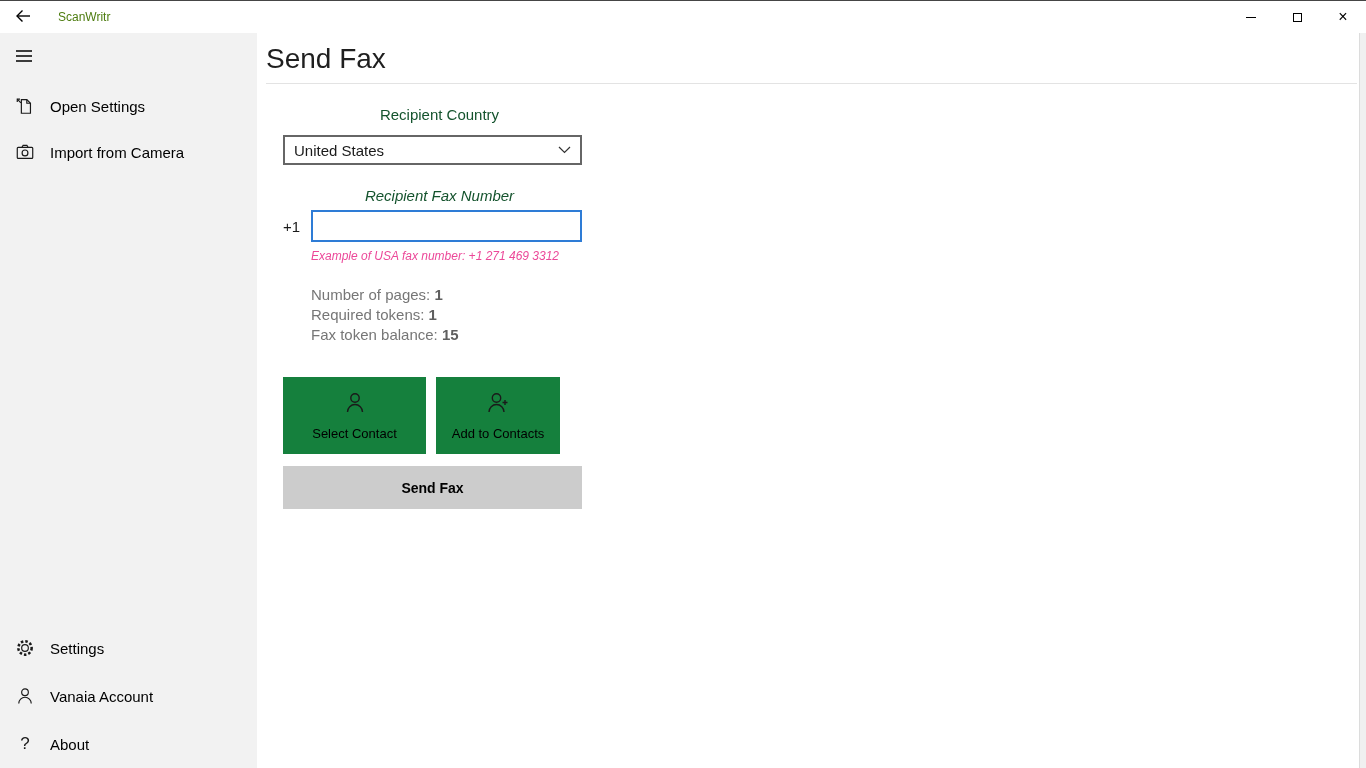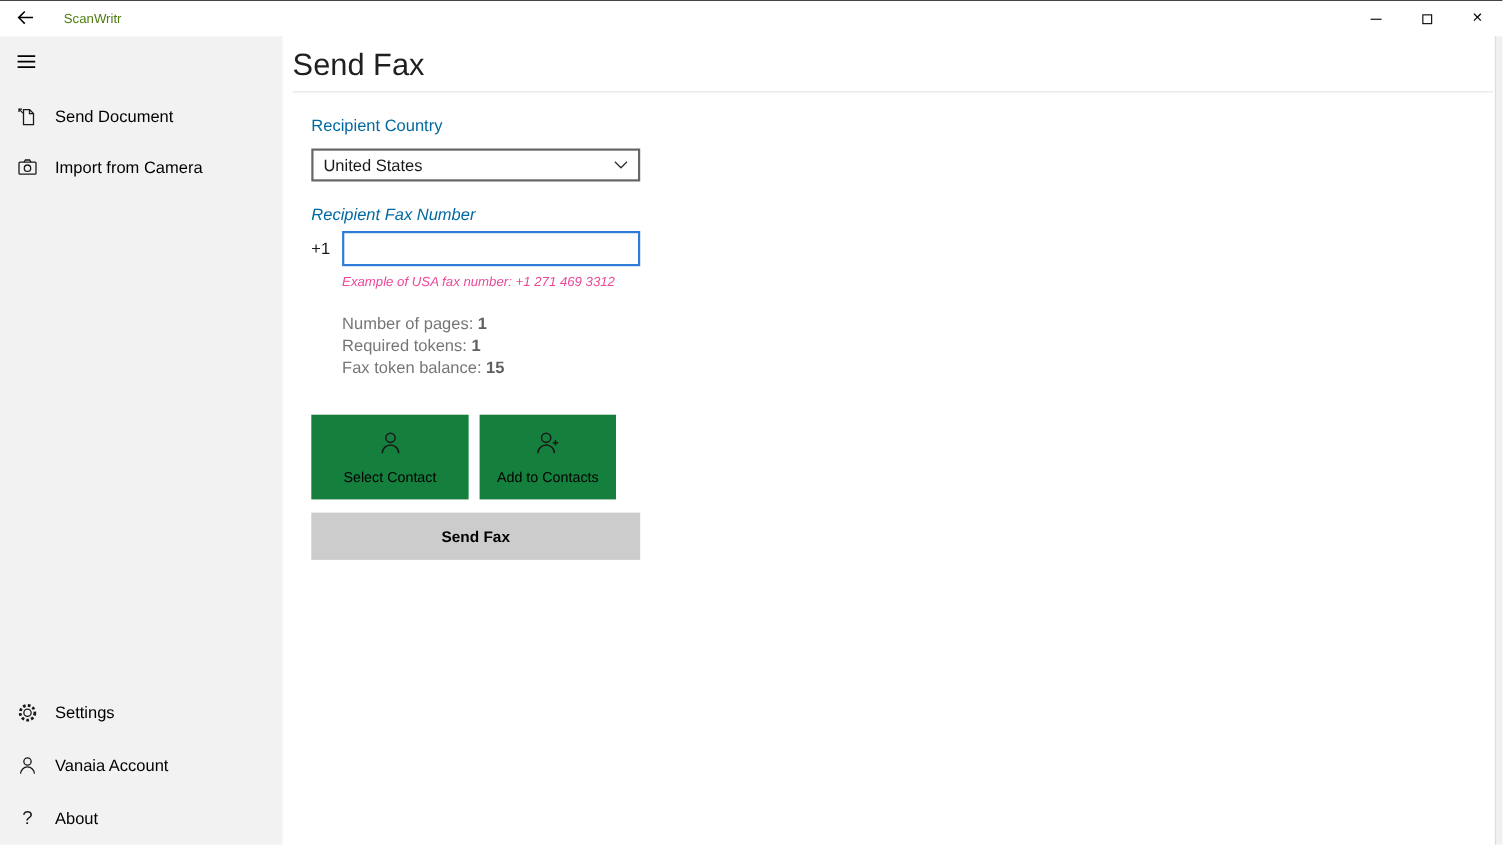--- a/index.html
+++ b/index.html
@@ -31,21 +31,21 @@
   .nav-icon { width:22px; height:22px; display:flex; align-items:center; justify-content:center; flex:0 0 22px; }
   .nav-icon svg { width:20px; height:20px; }
   .nav-label { margin-left:14px; font-size:15px; color:#000; }
   .q-glyph { font-size:17px; color:#1a1a1a; }
 
   
   .main { flex:1; background:#ffffff; padding-left:9px; position:relative; min-width:0; }
   .page-title { font-size:28px; font-weight:300; color:#1f1f1f; padding:10px 0 8px 0; }
   .divider { height:1px; background:#e3e3e3; margin-right:9px; }
   .content { padding:22px 0 0 17px; width:330px; }
-  .field-label { font-size:15px; color:#0369a1; }
+  .field-label { font-size:15px; color:#14532d;text-align:center; }
   .combobox { margin-top:12px; width:299px; height:30px; border:2px solid #666666; background:#fff; display:flex; align-items:center; padding:0 9px; font-size:15px; cursor:pointer; }
   .combobox .chevron { margin-left:auto; display:flex; }
   .section-gap { margin-top:22px;font-style:italic; }
   .fax-row { display:flex; align-items:center; margin-top:6px; }
   .prefix { width:28px; font-size:15px; }
   .fax-input { width:271px; height:32px; border:2px solid #2e7cd6; font-size:15px; padding:0 8px; outline:none; font-family:inherit; }
   .helper { font-size:12px; color:#ec4899; margin:7px 0 0 28px;font-style:italic; }
   .token-block { margin:22px 0 0 28px; color:#767676; font-size:15px; line-height:20px; }
   .token-heading { font-weight:bold; margin-bottom:2px; }
   .token-line .value { font-weight:bold; color:#5f5f5f; }
@@ -101,21 +101,21 @@
       <div class="nav-group nav-top">
         <button class="nav-item">
           <span class="nav-icon">
             <svg viewBox="0 0 22 22" fill="none" stroke="#1a1a1a" stroke-width="1.3">
                 <path d="M7 4h6l4 4v11H7z"></path>
                 <path d="M13 4v4h4"></path>
                 <path d="M6.5 7.5L2.5 3.5"></path>
                 <path d="M2.5 6.5v-3h3"></path>
               </svg>
           </span>
-          <span class="nav-label">Send Document</span>
+          <span class="nav-label">Open Settings</span>
         </button>
         <button class="nav-item">
           <span class="nav-icon">
             <svg viewBox="0 0 22 22" fill="none" stroke="#1a1a1a" stroke-width="1.3">
                 <rect x="2.5" y="6" width="17" height="12" rx="1"></rect>
                 <circle cx="11" cy="12" r="3.2"></circle>
                 <path d="M7.5 6l1.4-2.2h4.2L14.5 6"></path>
               </svg>
           </span>
           <span class="nav-label">Import from Camera</span>

